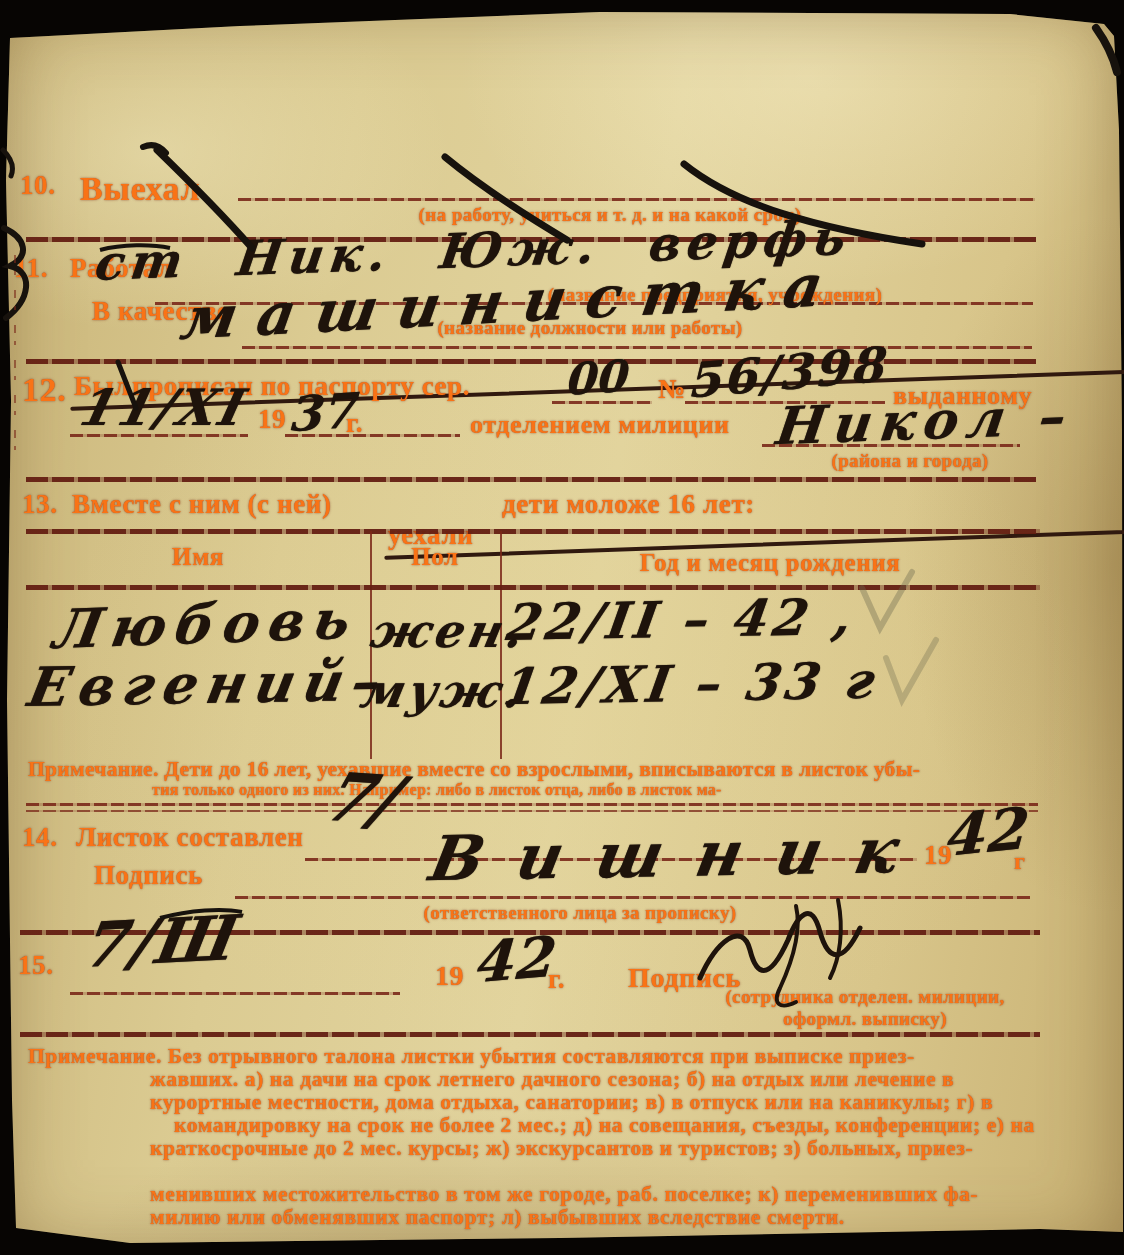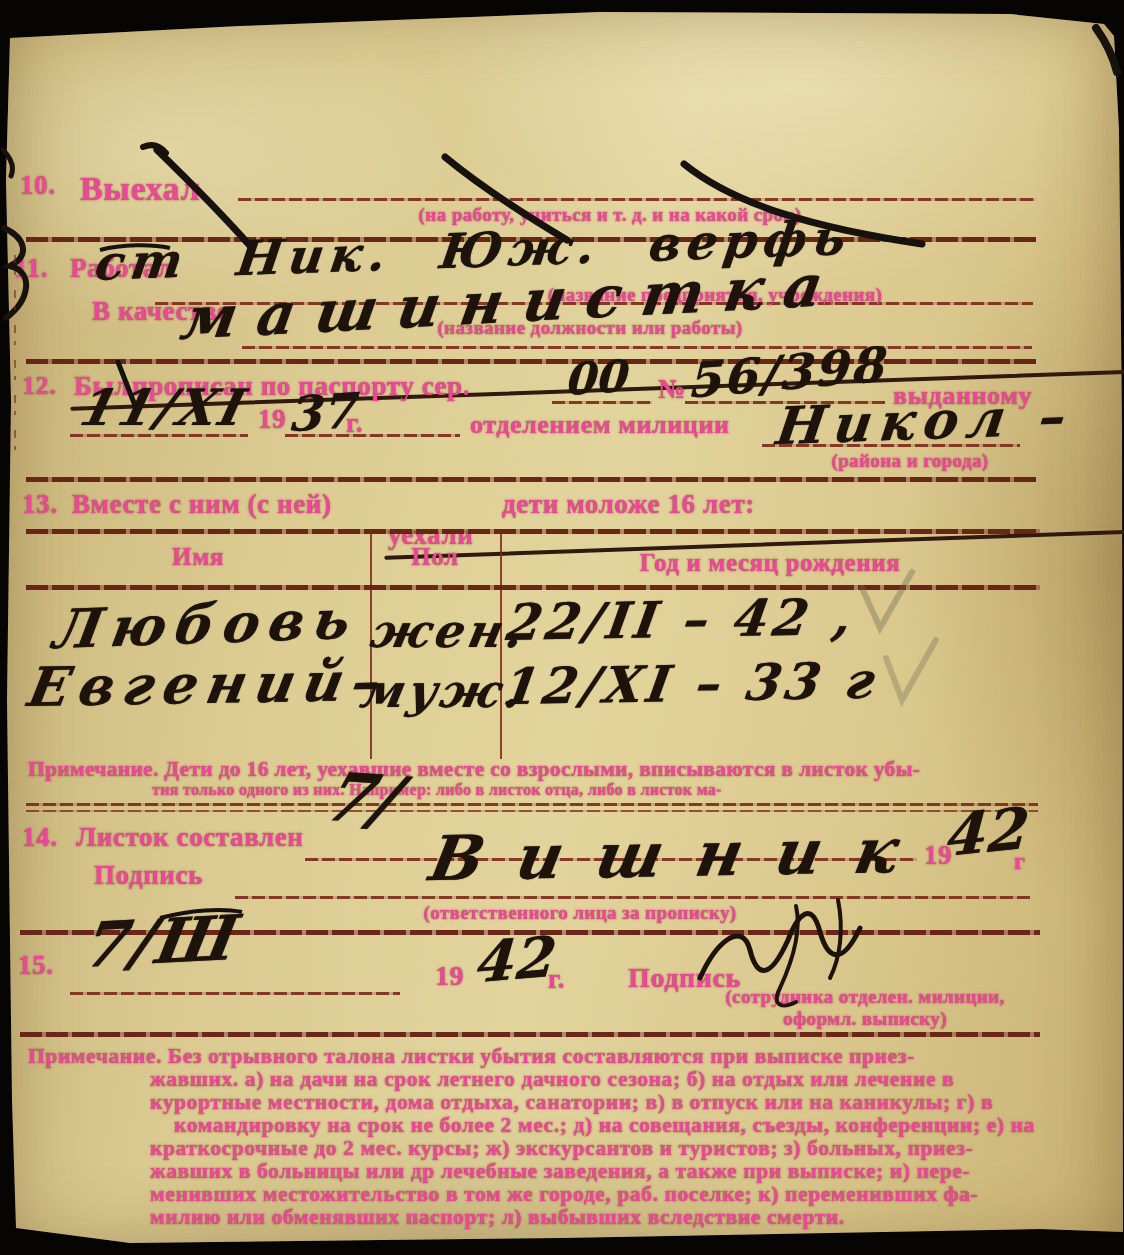--- a/index.html
+++ b/index.html
@@ -10,21 +10,21 @@
       radial-gradient(ellipse 420px 260px at 14% 12%, rgba(245,238,195,.45), rgba(0,0,0,0) 70%),
       radial-gradient(ellipse 500px 300px at 72% 6%, rgba(250,242,205,.4), rgba(0,0,0,0) 70%),
       radial-gradient(ellipse 700px 500px at 50% 55%, rgba(228,212,150,.35), rgba(0,0,0,0) 75%),
       radial-gradient(ellipse 300px 500px at 99% 45%, rgba(140,110,55,.30), rgba(0,0,0,0) 70%),
       radial-gradient(ellipse 500px 200px at 40% 99%, rgba(150,120,60,.25), rgba(0,0,0,0) 70%),
       linear-gradient(100deg,#c9b478,#dbcb92 28%,#e2d49e 52%,#d8c58a 78%,#c8b173);
     clip-path:polygon(10px 38px,240px 26px,600px 12px,1010px 14px,1104px 24px,1114px 36px,
       1119px 130px,1122px 430px,1123px 1232px,1040px 1229px,560px 1238px,130px 1243px,
       16px 1228px,12px 1100px,7px 700px,11px 400px,6px 180px);
     box-shadow:inset 0 0 80px rgba(95,65,25,.45);}
-  .print{position:absolute;color:#ec4899;font-weight:bold;letter-spacing:.6px;
+  .print{position:absolute;color:#f97316;font-weight:bold;letter-spacing:.6px;
          text-shadow:0 0 1.3px rgba(118,38,24,.75),0 0 3px rgba(118,38,24,.25);white-space:nowrap;}
   .cap{font-size:19px;text-align:center;letter-spacing:.4px;}
   .hw{position:absolute;color:#1e130b;font-family:"DejaVu Serif",serif;font-style:italic;
       font-weight:700;white-space:nowrap;text-shadow:0 0 1px rgba(20,12,6,.8);}
   .rule{position:absolute;height:3px;
     background:repeating-linear-gradient(90deg,rgba(122,40,25,.9) 0 13px,rgba(122,40,25,.25) 13px 17px);}
   .rule.thick{height:5px;
     background:repeating-linear-gradient(90deg,rgba(100,30,18,.95) 0 22px,rgba(100,30,18,.4) 22px 26px);}
   .rule.thin{height:2px;opacity:.85;}
   .vline{position:absolute;width:2px;background:rgba(122,40,25,.85);}
@@ -50,21 +50,21 @@
   <div class="print" style="left:70px;top:253px;font-size:27px;">Работал</div>
   <div class="hw" style="left:98px;top:222px;font-size:48px;letter-spacing:6px;word-spacing:26px;transform:skewX(-10deg) rotate(-2deg);">ст Ник. Юж. верфь</div>
   <div class="rule" style="left:155px;top:302px;width:878px;"></div>
   <div class="print cap" style="left:545px;top:284px;width:340px;">(название предприятия, учреждения)</div>
   <div class="print" style="left:92px;top:296px;font-size:27px;">В качестве</div>
   <div class="hw" style="left:185px;top:268px;font-size:58px;letter-spacing:20px;transform:skewX(-12deg) rotate(-3deg);">машинистка</div>
   <div class="rule" style="left:242px;top:346px;width:790px;"></div>
   <div class="print cap" style="left:395px;top:317px;width:390px;">(название должности или работы)</div>
   <div class="rule thick" style="left:26px;top:359px;width:1010px;"></div>
 
-  <div class="print" style="left:22px;top:371px;font-size:26px;">12.</div>
+  <div class="print" style="left:22px;top:371px;font-size:34px;">12.</div>
   <div class="print strike" style="left:74px;top:371px;font-size:27px;">Был</div>
   <div class="print" style="left:132px;top:371px;font-size:27px;">прописан по паспорту сер.</div>
   <div class="hw" style="left:568px;top:352px;font-size:44px;transform:skewX(-8deg) rotate(-4deg);">00</div>
   <div class="rule" style="left:552px;top:401px;width:100px;"></div>
   <div class="print" style="left:658px;top:374px;font-size:27px;">№</div>
   <div class="hw" style="left:692px;top:344px;font-size:48px;letter-spacing:2px;transform:skewX(-8deg) rotate(-5deg);">56/398</div>
   <div class="rule" style="left:685px;top:401px;width:200px;"></div>
   <div class="print" style="left:893px;top:381px;font-size:26px;">выданному</div>
   <div class="hw" style="left:82px;top:378px;font-size:50px;letter-spacing:3px;transform:skewX(-14deg);">11/XI</div>
   <div class="rule" style="left:70px;top:434px;width:178px;"></div>
@@ -126,21 +126,20 @@
   <div class="print" style="left:628px;top:962px;font-size:28px;">Подпись</div>
   <div class="print cap" style="left:680px;top:986px;width:370px;">(сотрудника отделен. милиции,</div>
   <div class="print cap" style="left:700px;top:1008px;width:330px;">оформл. выписку)</div>
   <div class="rule thick" style="left:20px;top:1032px;width:1020px;"></div>
 
   <div class="print" style="left:28px;top:1044px;font-size:21.5px;">Примечание. Без отрывного талона листки убытия составляются при выписке приез-</div>
   <div class="print" style="left:150px;top:1067px;font-size:21.5px;">жавших. а) на дачи на срок летнего дачного сезона; б) на отдых или лечение в</div>
   <div class="print" style="left:150px;top:1090px;font-size:21.5px;">курортные местности, дома отдыха, санатории; в) в отпуск или на каникулы; г) в</div>
   <div class="print" style="left:150px;top:1113px;font-size:21.5px;margin-left:24px;">командировку на срок не более 2 мес.; д) на совещания, съезды, конференции; е) на</div>
   <div class="print" style="left:150px;top:1136px;font-size:21.5px;">краткосрочные до 2 мес. курсы; ж) экскурсантов и туристов; з) больных, приез-</div>
-  <div class="print" style="left:150px;top:1159px;font-size:21.5px;">жавших в больницы или др лечебные заведения, а также при выписке; и) пере-</div>
   <div class="print" style="left:150px;top:1182px;font-size:21.5px;">менивших местожительство в том же городе, раб. поселке; к) переменивших фа-</div>
   <div class="print" style="left:150px;top:1205px;font-size:21.5px;">милию или обменявших паспорт; л) выбывших вследствие смерти.</div>
 
   <svg class="overlay" width="1124" height="1255" viewBox="0 0 1124 1255">
 
     <g stroke="#17120d" fill="none" stroke-linecap="round">
       <path d="M143,147 C152,143 160,146 166,153" stroke-width="6"></path>
       <path d="M157,150 C188,180 222,214 252,248" stroke-width="7"></path>
       <path d="M445,157 C480,186 520,212 567,240" stroke-width="7"></path>
       <path d="M684,164 C735,205 815,228 922,244" stroke-width="7"></path>

